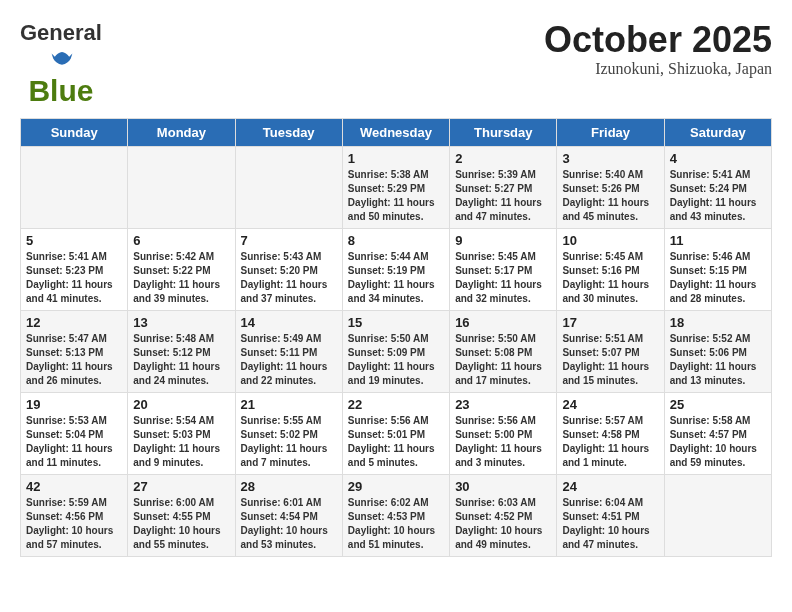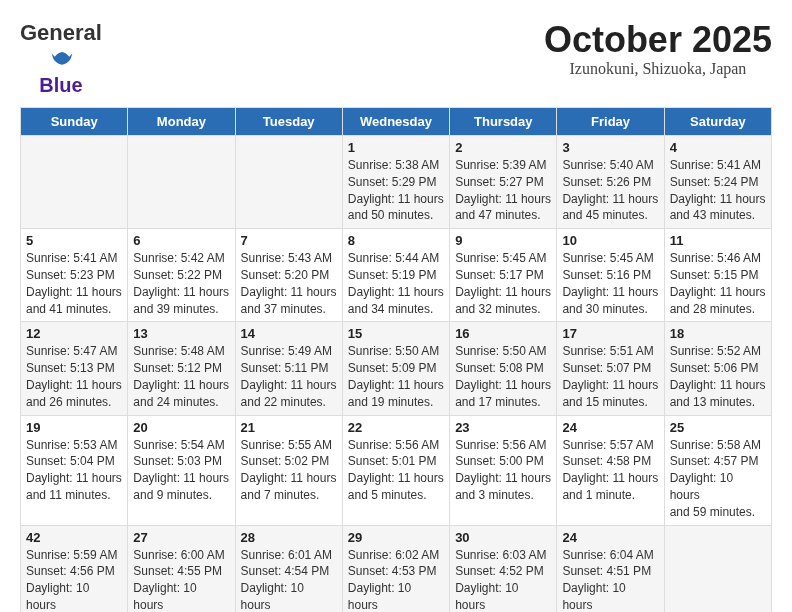--- a/index.html
+++ b/index.html
@@ -26,21 +26,21 @@
       align-items: center;
       gap: 2px;
       flex-direction: column;
     }
     .logo-icon {
       width: 24px;
       height: 24px;
       margin-left: 2px;
     }
     .title-block {
-      text-align: center;
+      text-align: right;
     }
     .month-title {
       font-size: 36px;
       font-weight: bold;
       color: #222;
       line-height: 1.1;
     }
     .subtitle {
       font-size: 16px;
       color: #444;
@@ -78,39 +78,40 @@
       vertical-align: top;
     }
     .day-num {
       font-size: 13px;
       font-weight: bold;
       color: #222;
       display: block;
       margin-bottom: 2px;
     }
     .cell-text {
-      font-size: 12px;
+      font-size: 10px;
       line-height: 1.4;
       color: #333;
+      font-weight: bold;
     }
     .empty-cell {
       background-color: inherit;
     }
   </style>
 </head>
 <body>
 
 <div class="header">
   <div class="logo">
     <div class="logo-text">
       <span style="font-size:22px;font-weight:bold;color:#333;">General</span>
       <svg class="logo-icon" viewBox="0 0 30 24" style="margin: 0 0 0 2px;">
         <path d="M15 2 C18 2 22 5 24 8 L28 4 L26 10 C24 14 20 17 15 18 C10 17 6 14 4 10 L2 4 L6 8 C8 5 12 2 15 2Z" fill="#2a6db5"></path>
       </svg>
-      <span style="font-size:20px;font-weight:bold;color:#4c1d95;">Blue</span>
+      <span style="font-size:30px;font-weight:bold;color:#4d7c0f;">Blue</span>
     </div>
   </div>
   <div class="title-block">
     <div class="month-title">October 2025</div>
     <div class="subtitle">Izunokuni, Shizuoka, Japan</div>
   </div>
 </div>
 
 <table>
   <thead>

